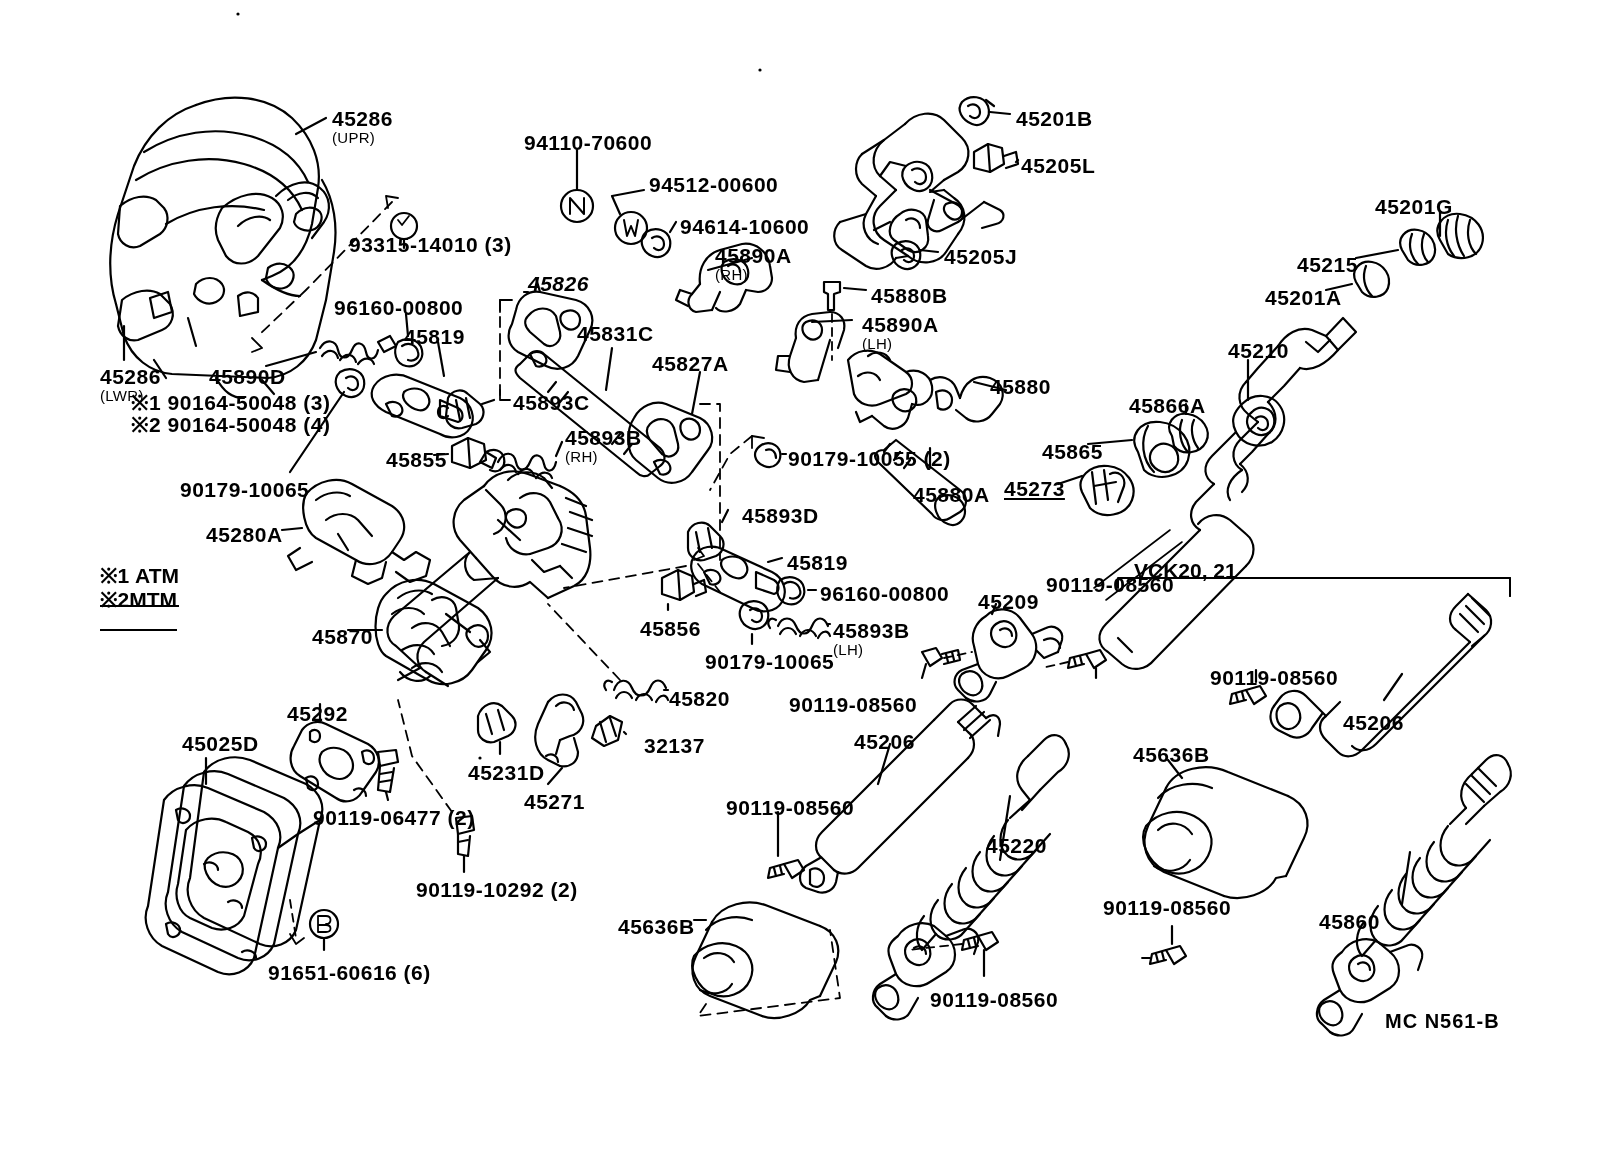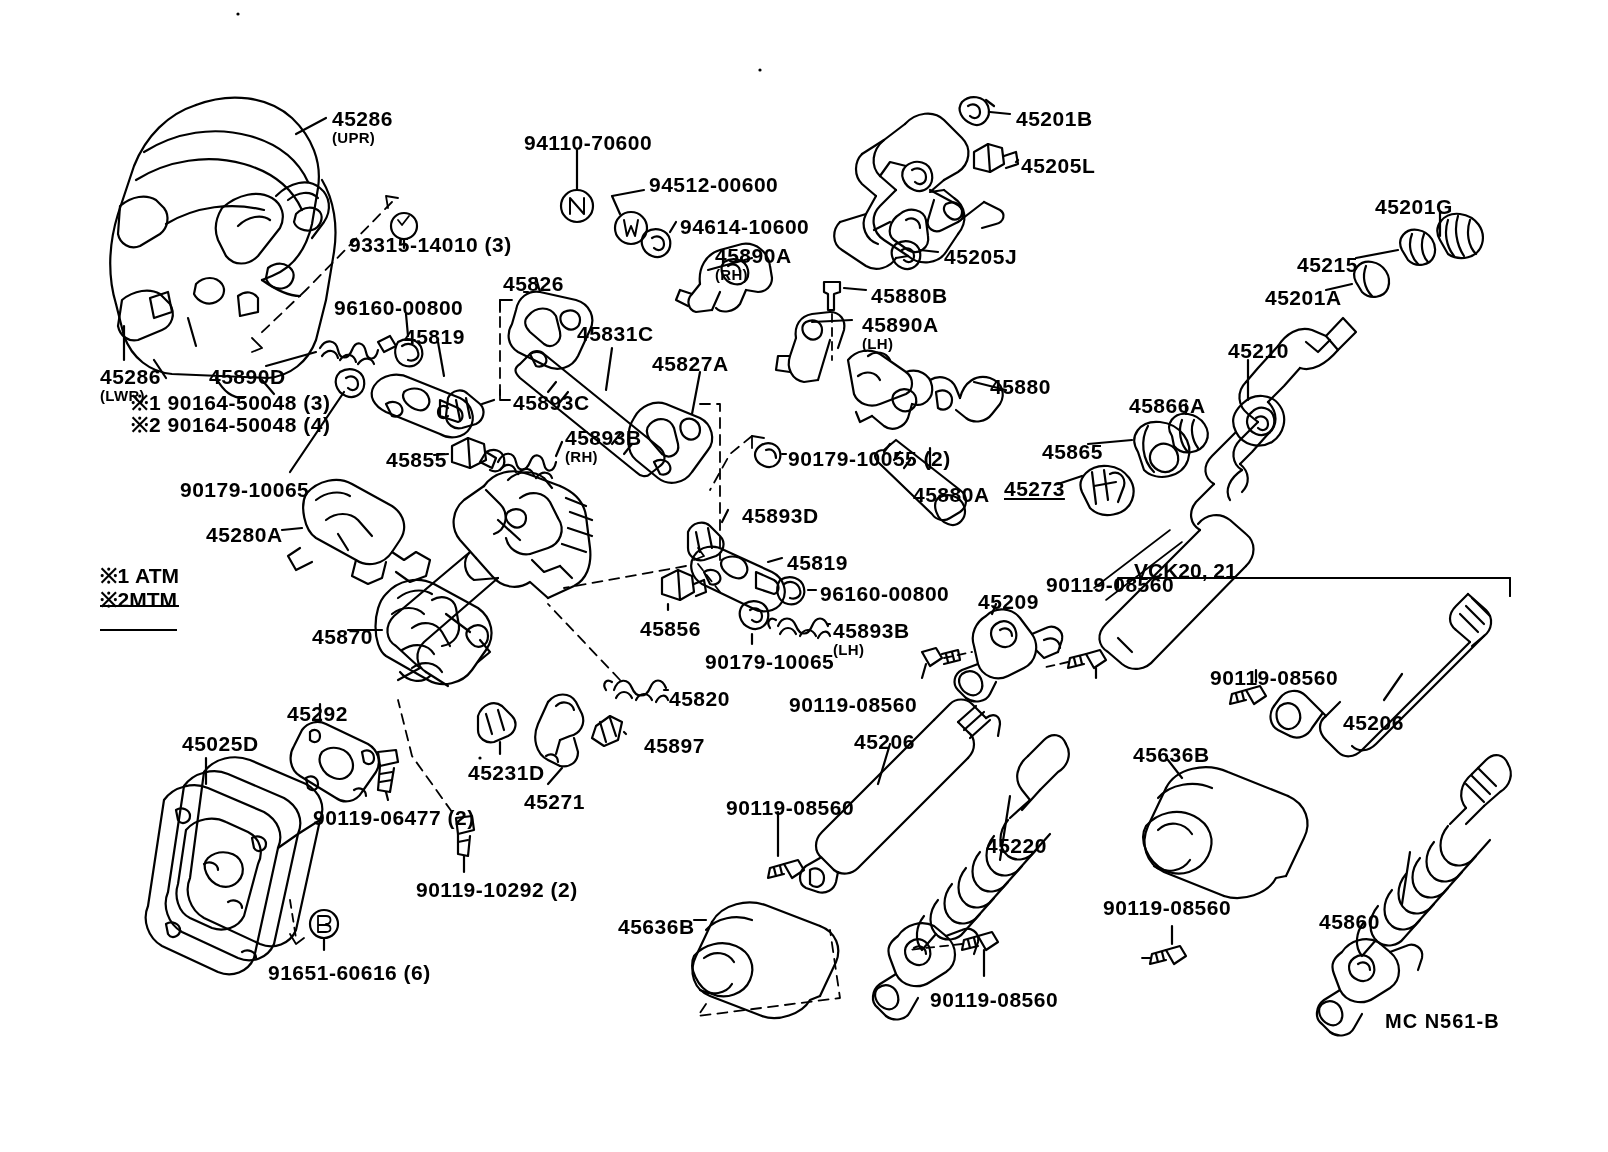--- a/index.html
+++ b/index.html
@@ -18,21 +18,21 @@
     font-weight:bold;
     font-size:21px;
     letter-spacing:0.5px;
     color:#000;
     white-space:nowrap;
     line-height:1.04;
   }
   .lbl .sub{
     display:block;
     font-size:15px;
-    font-weight:bold;
+    font-weight:normal;
     letter-spacing:0.3px;
   }
   .legend{
     position:absolute;
     font-family:"Liberation Sans", sans-serif;
     font-weight:bold;
     font-size:21px;
     color:#000;
     white-space:nowrap;
   }
@@ -839,21 +839,21 @@
   <div class="lbl" style="left:386px;top:449px;">
     <span>45855</span>
   </div>
   <div class="lbl" style="left:565px;top:427px;">
     <span>45893B</span>
     <span class="sub">(RH)</span>
   </div>
   <div class="lbl" style="left:513px;top:392px;">
     <span>45893C</span>
   </div>
-  <div class="lbl" style="left:503px;top:273px;">
+  <div class="lbl" style="left:528px;top:273px;font-style:italic;">
     <span>45826</span>
   </div>
   <div class="lbl" style="left:577px;top:323px;">
     <span>45831C</span>
   </div>
   <div class="lbl" style="left:652px;top:353px;">
     <span>45827A</span>
   </div>
   <div class="lbl" style="left:524px;top:132px;">
     <span>94110-70600</span>
@@ -945,21 +945,21 @@
   <div class="lbl" style="left:313px;top:807px;">
     <span>90119-06477 (2)</span>
   </div>
   <div class="lbl" style="left:468px;top:762px;text-align:right;">
     <span>45231D</span>
   </div>
   <div class="lbl" style="left:524px;top:791px;">
     <span>45271</span>
   </div>
   <div class="lbl" style="left:644px;top:735px;">
-    <span>45897</span>
+    <span>32137</span>
   </div>
   <div class="lbl" style="left:669px;top:688px;">
     <span>45820</span>
   </div>
   <div class="lbl" style="left:416px;top:879px;">
     <span>90119-10292 (2)</span>
   </div>
   <div class="lbl" style="left:268px;top:962px;">
     <span>91651-60616 (6)</span>
   </div>

